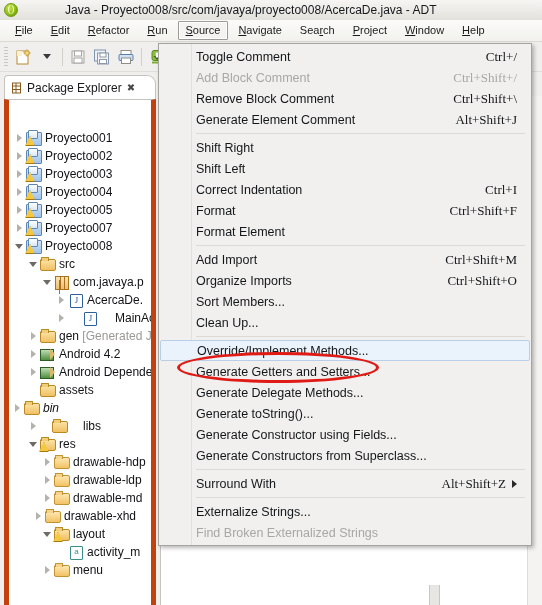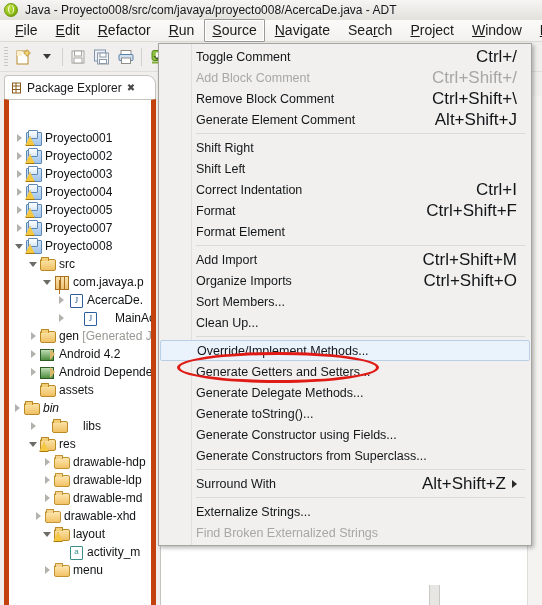--- a/index.html
+++ b/index.html
@@ -15,21 +15,21 @@
     overflow: hidden;
     background: #f0efee;
   }
 
   
   .titlebar {
     position: absolute; left: 0; top: 0;
     width: 542px; height: 20px;
     background: linear-gradient(to bottom, #f6f5f3 0%, #eceae6 55%, #e3e1dc 100%);
     border-bottom: 1px solid #d7d4cf;
-    display: flex; align-items: center;
+    display: flex; align-items: center; gap: 40px;
   }
   .app-icon {
     width: 14px; height: 14px; margin-left: 4px; margin-right: 7px;
     border-radius: 50%;
     background: radial-gradient(circle at 35% 32%, #c4e04a 0%, #8fbf15 55%, #5f8c06 100%);
     border: 1px solid #6f9a0d;
     box-sizing: border-box;
     position: relative;
   }
   .app-icon::before {
@@ -49,21 +49,21 @@
   .menubar {
     position: absolute; left: 0; top: 20px;
     width: 542px; height: 22px;
     background: linear-gradient(to bottom,#fbfbfa 0%, #f2f1ee 100%);
     border-bottom: 1px solid #dcdad5;
     display: flex; align-items: center;
     padding-left: 7px;
     box-sizing: border-box;
   }
   .menubar-item {
-    font-size: 14px; color: #1a1a1a;
+    font-size: 11px; color: #1a1a1a;
     padding: 2px 7px 3px 7px;
     margin-right: 2px;
     white-space: nowrap;
     border: 1px solid transparent;
     border-radius: 1px;
     position: relative;
   }
   .menubar-item .mn { text-decoration: underline; }
   .menubar-item.active {
     background: #f4f3f1;
@@ -288,22 +288,23 @@
     height: 21px;
     display: flex; align-items: center;
     padding-left: 37px; padding-right: 14px;
     font-size: 12.5px; color: #14171a;
     white-space: nowrap;
     box-sizing: border-box;
   }
   .mi.disabled { color: #a9a7a3; }
   .mi .accel {
     margin-left: auto;
-    font-size: 17px; color: #14171a;
+    font-size: 13px; color: #14171a;
     padding-left: 18px;
+    font-family: Liberation Serif, serif;
   }
   .mi.disabled .accel { color: #a9a7a3; }
   .mi.selected {
     background: #eaf2fb;
     border: 1px solid #b9cfe8;
     border-radius: 2px;
     margin: 0 1px;
     padding-left: 36px;
   }
   .submenu-arrow {

